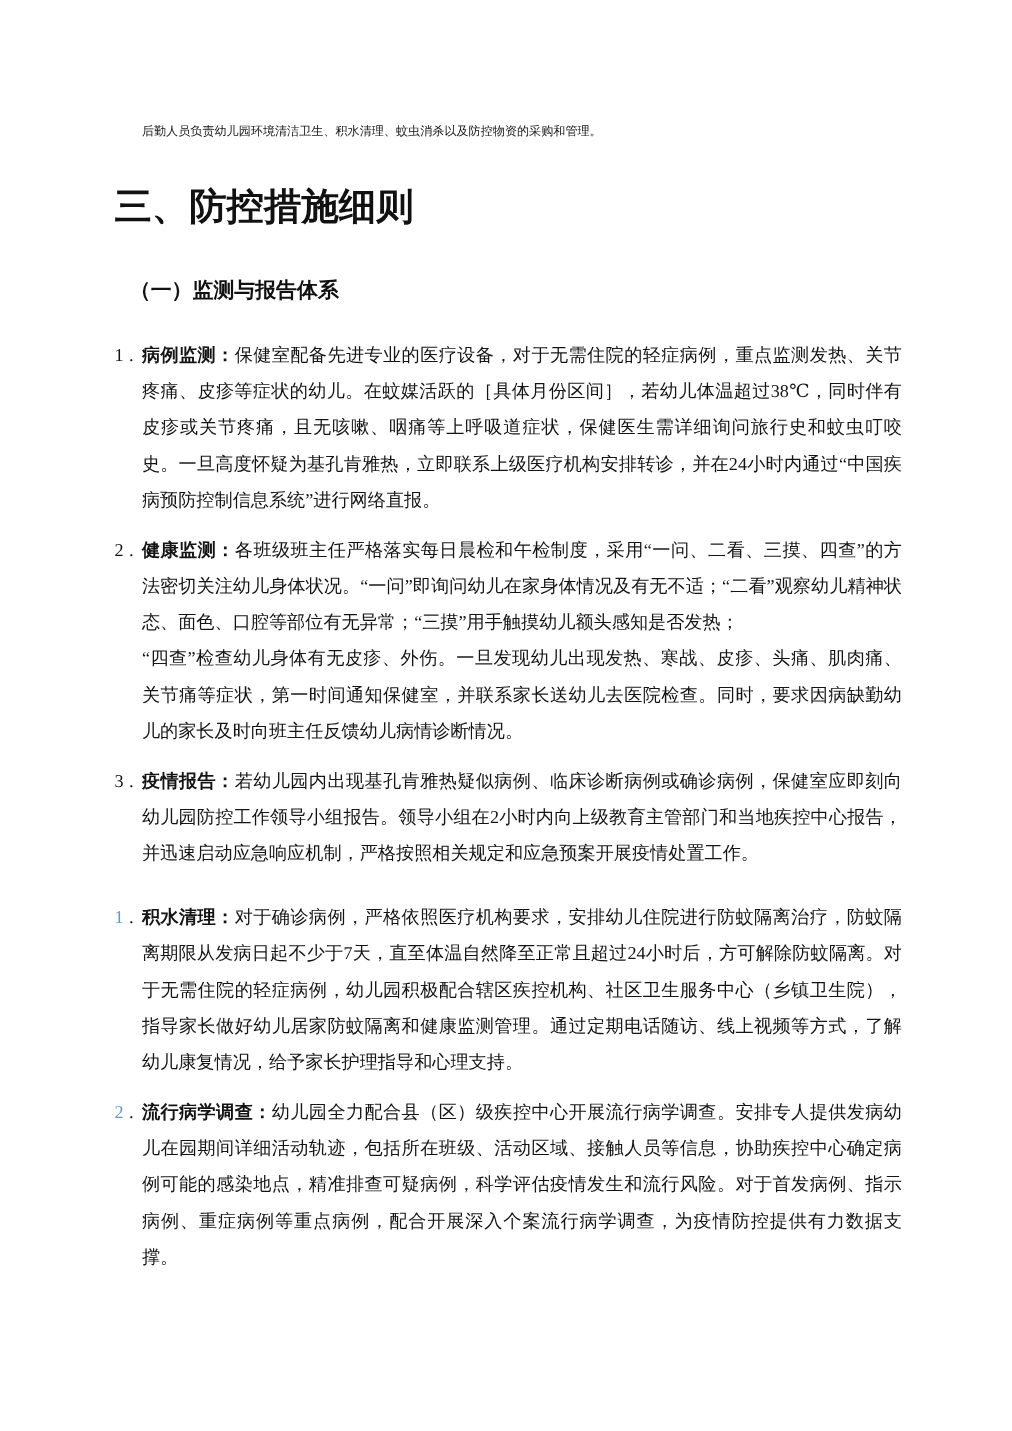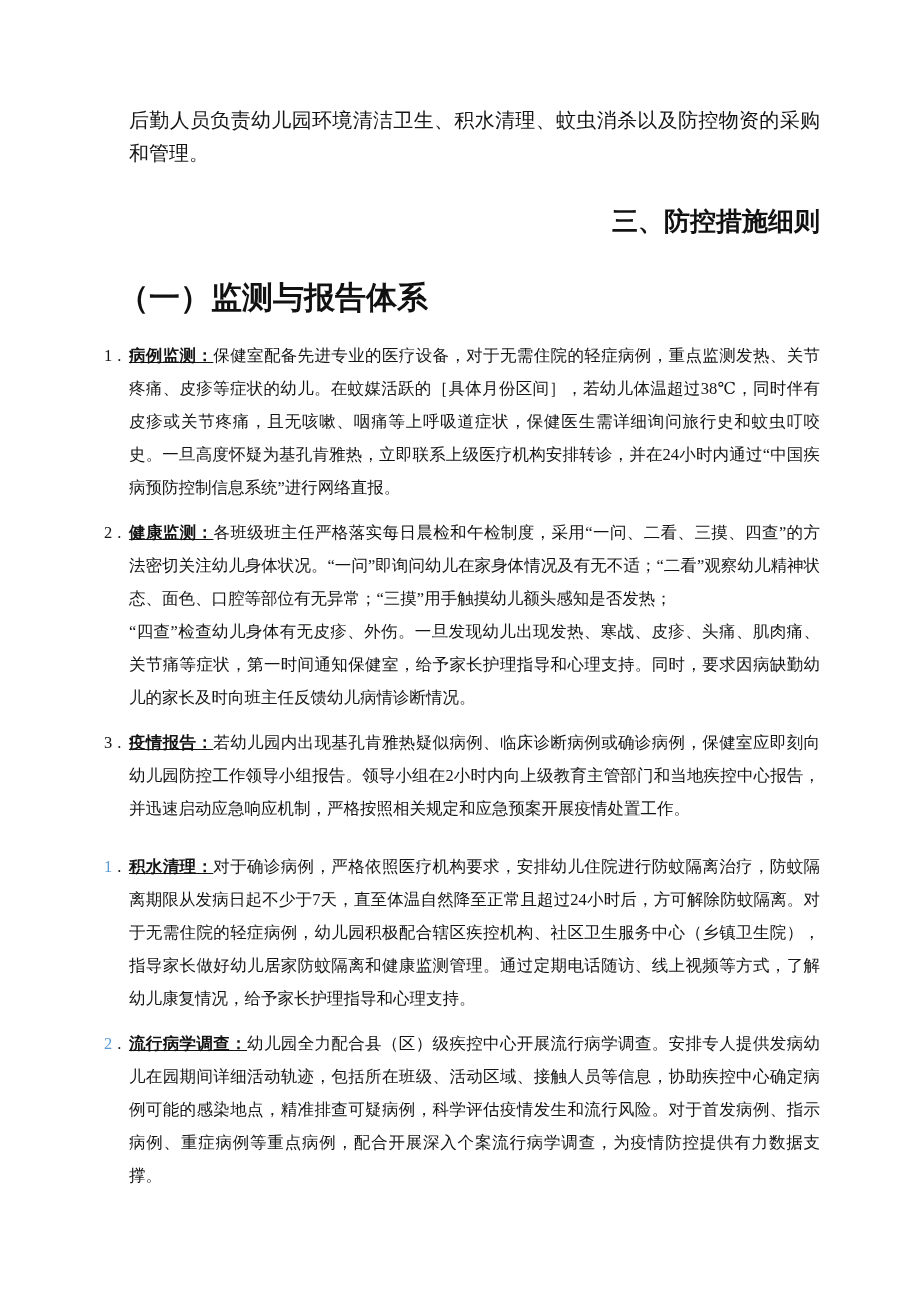--- a/index.html
+++ b/index.html
@@ -16,37 +16,36 @@
   }
   .page {
     box-sizing: border-box;
     width: 920px;
     min-height: 1301px;
     padding: 104px 100px 60px 104px;
     background: #ffffff;
   }
   .intro {
     margin: 0 0 0 25px;
-    font-size: 20px;
+    font-size: 11px;
     line-height: 33px;
     text-align: justify;
   }
   .h1 {
     font-family: "Liberation Sans", "DejaVu Sans", sans-serif;
     font-weight: 700;
-    font-size: 26px;
+    font-size: 34px;
     line-height: 37px;
     margin: 33px 0 0 0;
     color: #111111;
-    text-align: right;
   }
   .h2 {
     font-family: "Liberation Sans", "DejaVu Sans", sans-serif;
     font-weight: 700;
-    font-size: 31px;
+    font-size: 19px;
     line-height: 32px;
     margin: 42px 0 0 14px;
     color: #111111;
   }
   .items {
     list-style: none;
     margin: 25px 0 0 0;
     padding: 0;
   }
   .item {
@@ -62,21 +61,20 @@
     left: 0;
     top: 0;
     white-space: nowrap;
   }
   .dot {
     margin-left: 5px;
     color: #141414;
   }
   .label {
     font-weight: 700;
-    text-decoration: underline;
   }
   .cont {
     display: block;
     text-indent: 0;
   }
 </style>
 </head>
 <body>
 
 <div class="page">
@@ -90,21 +88,21 @@
   <ol class="items">
 
     <li class="item">
       <span class="marker"><span class="num" style="color: rgb(20, 20, 20);">1</span><span class="dot">.</span></span>
       <span class="label">病例监测：</span><span>保健室配备先进专业的医疗设备，对于无需住院的轻症病例，重点监测发热、关节疼痛、皮疹等症状的幼儿。在蚊媒活跃的［具体月份区间］，若幼儿体温超过38℃，同时伴有皮疹或关节疼痛，且无咳嗽、咽痛等上呼吸道症状，保健医生需详细询问旅行史和蚊虫叮咬史。一旦高度怀疑为基孔肯雅热，立即联系上级医疗机构安排转诊，并在24小时内通过“中国疾病预防控制信息系统”进行网络直报。</span>
     </li>
 
     <li class="item">
       <span class="marker"><span class="num" style="color: rgb(20, 20, 20);">2</span><span class="dot">.</span></span>
       <span class="label">健康监测：</span><span>各班级班主任严格落实每日晨检和午检制度，采用“一问、二看、三摸、四查”的方法密切关注幼儿身体状况。“一问”即询问幼儿在家身体情况及有无不适；“二看”观察幼儿精神状态、面色、口腔等部位有无异常；“三摸”用手触摸幼儿额头感知是否发热；</span>
-      <span class="cont">“四查”检查幼儿身体有无皮疹、外伤。一旦发现幼儿出现发热、寒战、皮疹、头痛、肌肉痛、关节痛等症状，第一时间通知保健室，给予家长护理指导和心理支持。同时，要求因病缺勤幼儿的家长及时向班主任反馈幼儿病情诊断情况。</span>
+      <span class="cont">“四查”检查幼儿身体有无皮疹、外伤。一旦发现幼儿出现发热、寒战、皮疹、头痛、肌肉痛、关节痛等症状，第一时间通知保健室，并联系家长送幼儿去医院检查。同时，要求因病缺勤幼儿的家长及时向班主任反馈幼儿病情诊断情况。</span>
     </li>
 
     <li class="item">
       <span class="marker"><span class="num" style="color: rgb(20, 20, 20);">3</span><span class="dot">.</span></span>
       <span class="label">疫情报告：</span><span>若幼儿园内出现基孔肯雅热疑似病例、临床诊断病例或确诊病例，保健室应即刻向幼儿园防控工作领导小组报告。领导小组在2小时内向上级教育主管部门和当地疾控中心报告，并迅速启动应急响应机制，严格按照相关规定和应急预案开展疫情处置工作。</span>
     </li>
 
   </ol>
 
 

